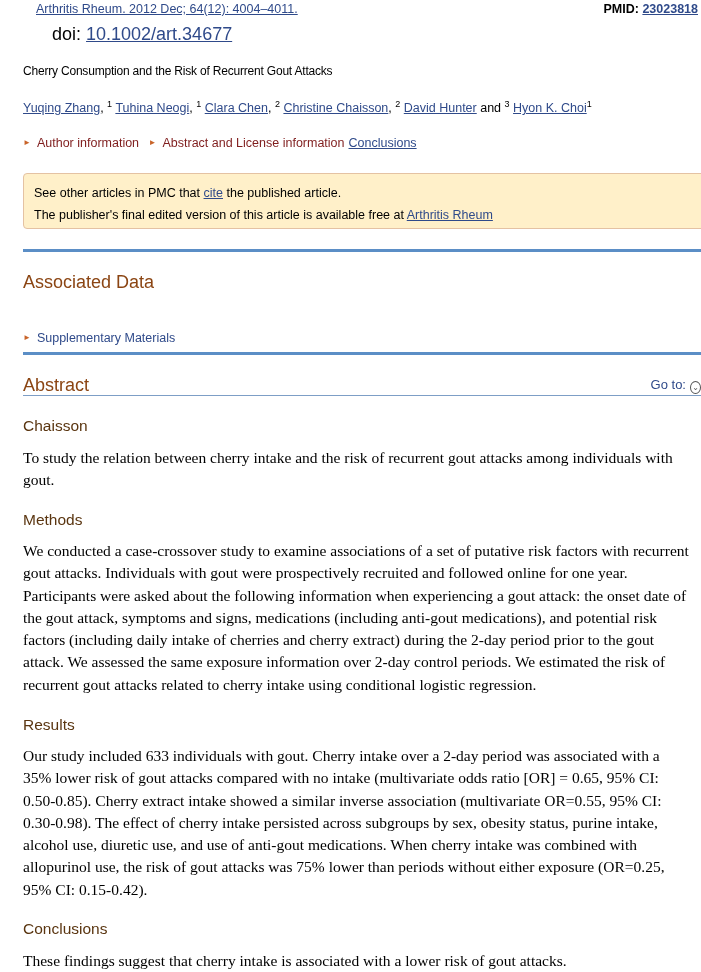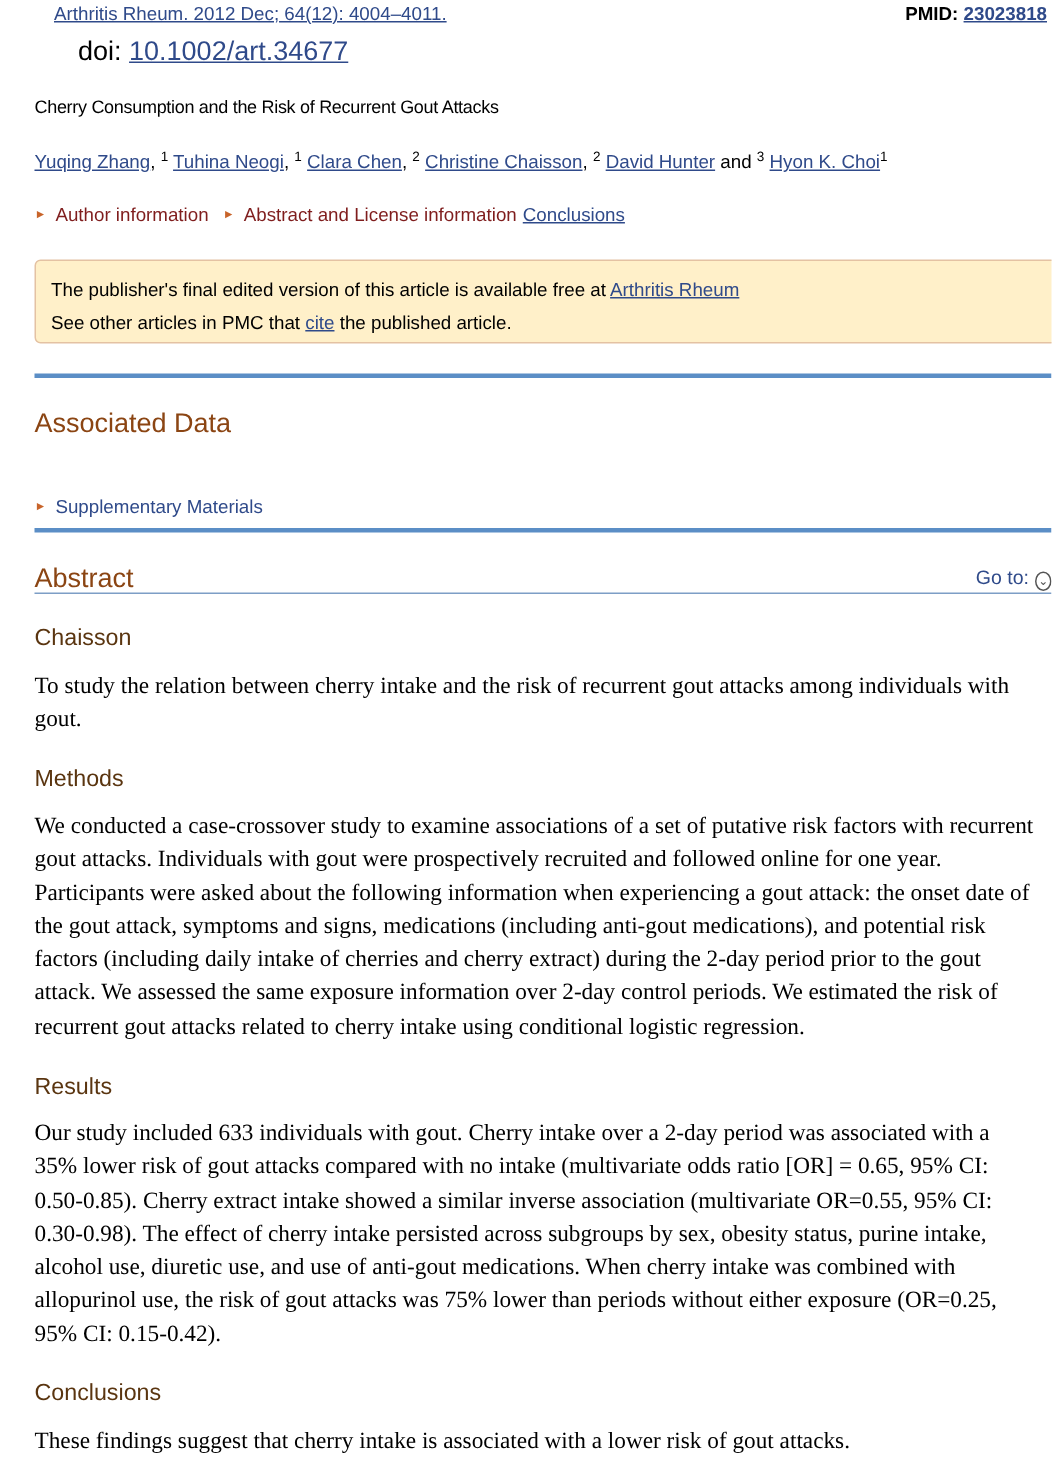--- a/index.html
+++ b/index.html
@@ -61,22 +61,22 @@
   <a>David Hunter</a><span> and </span><sup>3</sup>
   <a>Hyon K. Choi</a><sup>1</sup>
 </div>
 
 <div class="info-links">
   <span class="tri">►</span><span class="exp link" style="text-decoration:none">Author information</span>
   <span class="tri">►</span><span class="exp link" style="text-decoration:none;margin-right:4px">Abstract and License information</span><a>Conclusions</a>
 </div>
 
 <div class="notice">
+  <div><span>See other articles in PMC that </span><a>cite</a><span> the published article.</span></div>
   <div><span>The publisher's final edited version of this article is available free at </span><a>Arthritis Rheum</a></div>
-  <div><span>See other articles in PMC that </span><a>cite</a><span> the published article.</span></div>
 </div>
 
 <div class="rule-thick" style="top:249px"></div>
 
 <h2 class="sec-head" style="top:272px">Associated Data</h2>
 <div class="supp">
   <span class="tri">►</span><span class="lbl">Supplementary Materials</span>
 </div>
 
 <div class="rule-thick" style="top:352px"></div>

